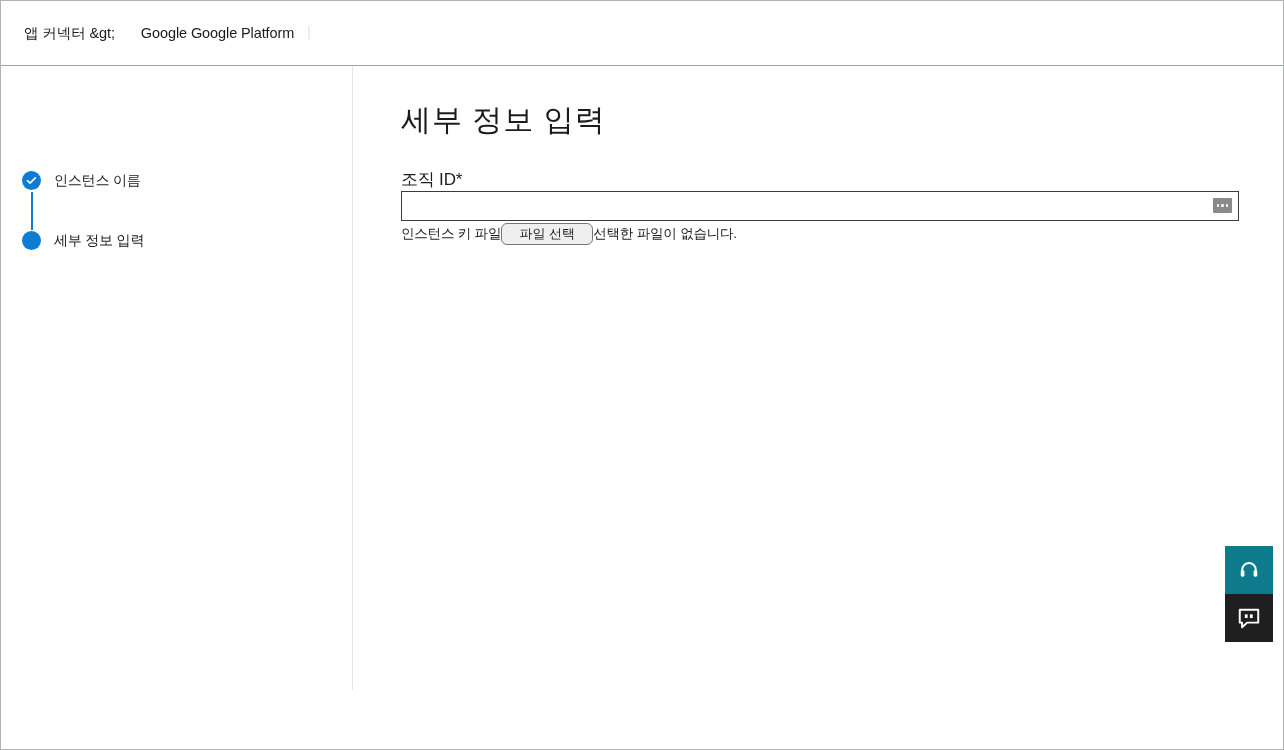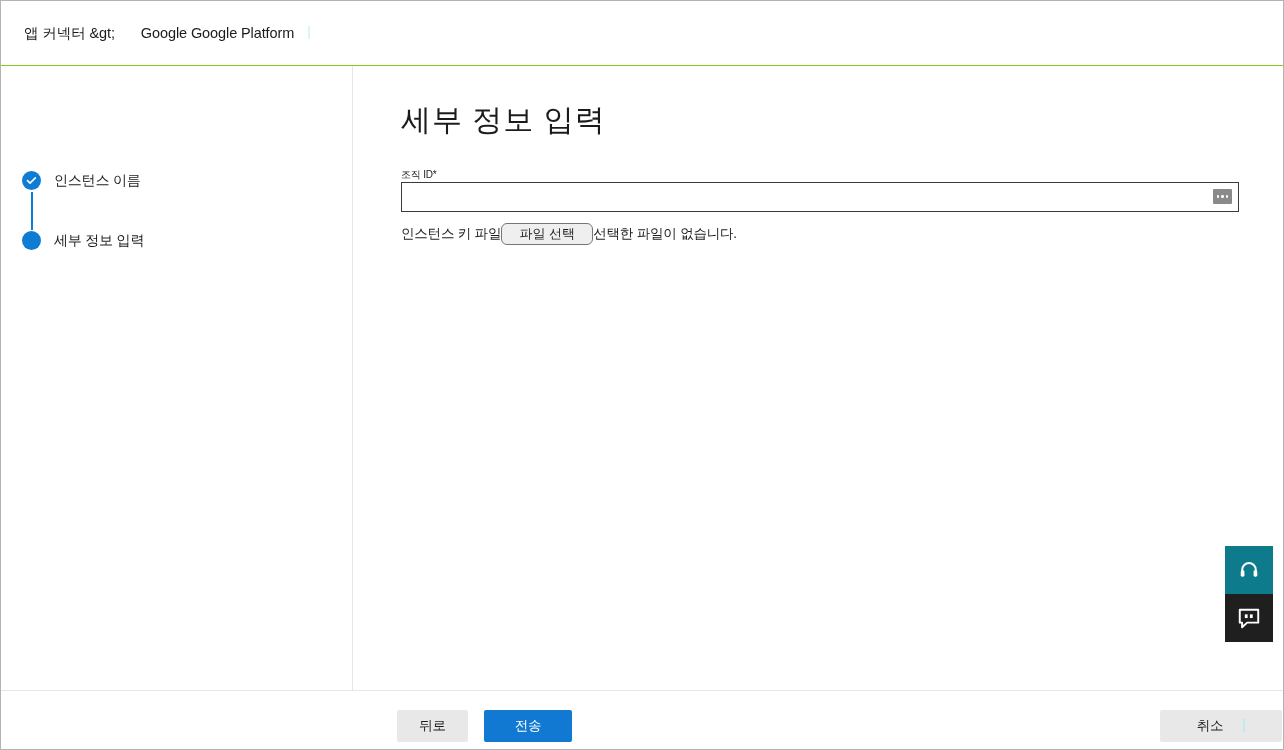--- a/index.html
+++ b/index.html
@@ -142,21 +142,21 @@
     margin: 0;
   }
 
   #field-org {
     position: absolute;
     left: 47px;
     top: 102px;
     width: 838px;
   }
   .field-label {
-    font-size: 10px;
+    font-size: 17px;
     color: #1b1b1b;
     letter-spacing: -0.2px;
   }
   .req-star { color: #1b1b1b; }
 
   .input-wrap {
     position: relative;
     width: 838px;
     height: 30px;
   }
@@ -373,21 +373,14 @@
     </div>
     <div class="widget-btn" id="widget-chat">
       <svg width="24" height="23" viewBox="0 0 26 24" aria-hidden="true">
         <path d="M3 2.5 h20 v14 h-12 l-5.5 5 v-5 H3 Z" fill="none" stroke="#ffffff" stroke-width="2.1" stroke-linejoin="round"></path>
         <rect x="8.5" y="7.5" width="3" height="4" fill="#ffffff"></rect>
         <rect x="14" y="7.5" width="3" height="4" fill="#ffffff"></rect>
       </svg>
     </div>
   </div>
 
-  <div id="footer">
-    <button class="btn" id="back-button">뒤로</button>
-    <button class="btn" id="submit-button">전송</button>
-    <button class="btn" id="cancel-button"><span>취소</span><span class="cancel-caret"></span>
-      
-    </button>
-  </div>
 
 </div>
 
 </body></html>

